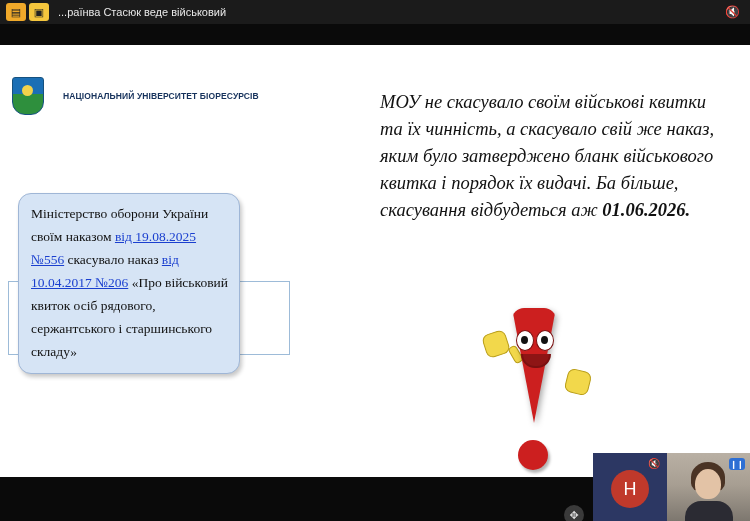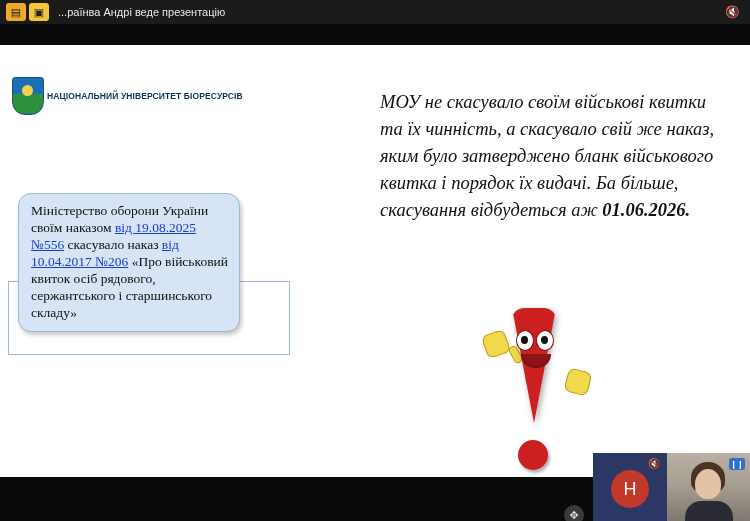--- a/index.html
+++ b/index.html
@@ -72,21 +72,21 @@
     width: 750px; height: 432px;
     background: #ffffff;
   }
 
   
   .logo-wrap {
     position: absolute;
     left: 12px; top: 32px;
     display: flex;
     align-items: center;
-    gap: 3px;
+    gap: 19px;
   }
   .crest {
     width: 30px; height: 36px;
     background: linear-gradient(#1b6fb5 0%, #1b6fb5 45%, #2e8f3d 45%, #2e8f3d 100%);
     border: 1.5px solid #15517f;
     border-radius: 3px 3px 13px 13px;
     position: relative;
   }
   .crest:after {
     content: "";
@@ -112,21 +112,21 @@
     background: #d6e4f5;
     border: 1px solid #9fb6d6;
     border-radius: 13px;
     padding: 8px 10px 10px 12px;
     box-sizing: border-box;
     box-shadow: 2px 3px 4px rgba(0,0,0,0.22);
   }
   .callout-text {
     font-family: "Liberation Serif", serif;
     font-size: 13.5px;
-    line-height: 17px;
+    line-height: 23px;
     color: #111;
   }
   .callout-text a {
     color: #1a3fcf;
     text-decoration: underline;
   }
 
   
   .ghost-box {
     position: absolute;
@@ -348,21 +348,21 @@
     justify-content: center;
   }
 </style>
 </head>
 <body>
 
 <div class="topbar">
   <div class="topbar-left">
     <div class="chip orange">▤</div>
     <div class="chip yellow">▣</div>
-    <div class="topbar-title">...раїнва Андрі веде презентацію</div>
+    <div class="topbar-title">...раїнва Стасюк веде військовий</div>
   </div>
   <div class="topbar-right">
     <div class="mic-off">🔇</div>
   </div>
 </div>
 
 <div class="stage">
 
   <div class="slide">
 

